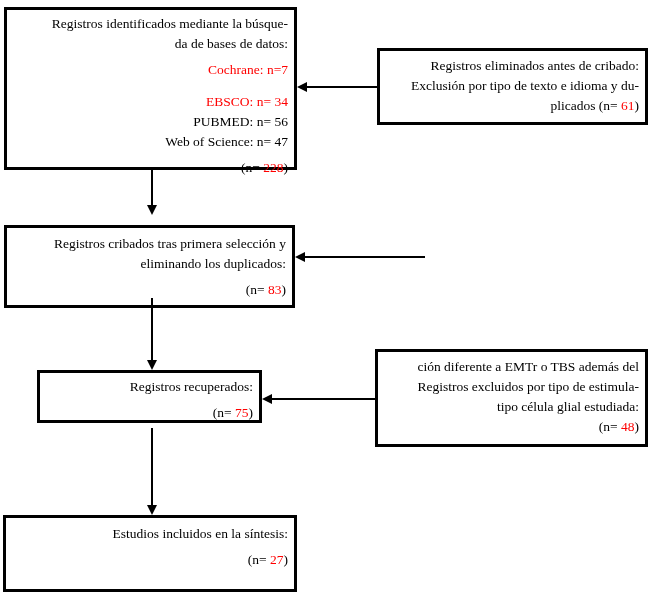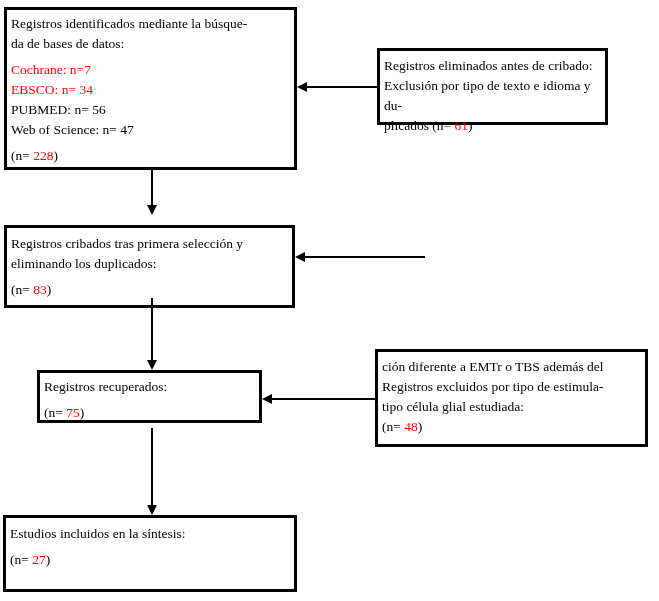--- a/index.html
+++ b/index.html
@@ -16,25 +16,25 @@
     overflow: hidden;
     font-size: 13.5px;
     line-height: 20px;
     color: #000000;
   }
   .box {
     position: absolute;
     box-sizing: border-box;
     border: 3px solid #000000;
     background: #ffffff;
-    text-align: left;
+    text-align: right;
     padding: 4px 6px 0 4px;
   }
   .line { display: block; }
-  .red { color: #ff0000; }
+  .red { color: #ff0000; margin-top: 12px; }
   .gap-before { margin-top: 6px; }
   
   .vline {
     position: absolute;
     width: 2px;
     background: #000000;
   }
   .hline {
     position: absolute;
     height: 2px;
@@ -63,21 +63,21 @@
   <div class="box" style="left:4px; top:7px; width:293px; height:163px;">
     <span class="line">Registros identificados  mediante la búsque-</span>
     <span class="line">da de bases de datos:</span>
     <span class="line red gap-before">Cochrane: n=7</span>
     <span class="line red">EBSCO: n= 34</span>
     <span class="line">PUBMED: n= 56</span>
     <span class="line">Web of Science: n= 47</span>
     <span class="line gap-before"><span>(n= </span><span class="red">228</span><span>)</span></span>
   </div>
 
-  <div class="box" style="left:377px; top:48px; width:231px; height:77px; padding-top:5px;">
+  <div class="box" style="left:377px; top:48px; width:271px; height:77px; padding-top:5px;">
     <span class="line">Registros eliminados antes de cribado:</span>
     <span class="line">Exclusión por tipo de texto e idioma y du-</span>
     <span class="line"><span>plicados (n= </span><span class="red">61</span><span>)</span></span>
   </div>
 
   <div class="box" style="left:4px; top:225px; width:291px; height:83px; padding-top:6px;">
     <span class="line">Registros cribados tras primera selección y</span>
     <span class="line">eliminando los duplicados:</span>
     <span class="line gap-before"><span>(n= </span><span class="red">83</span><span>)</span></span>
   </div>

